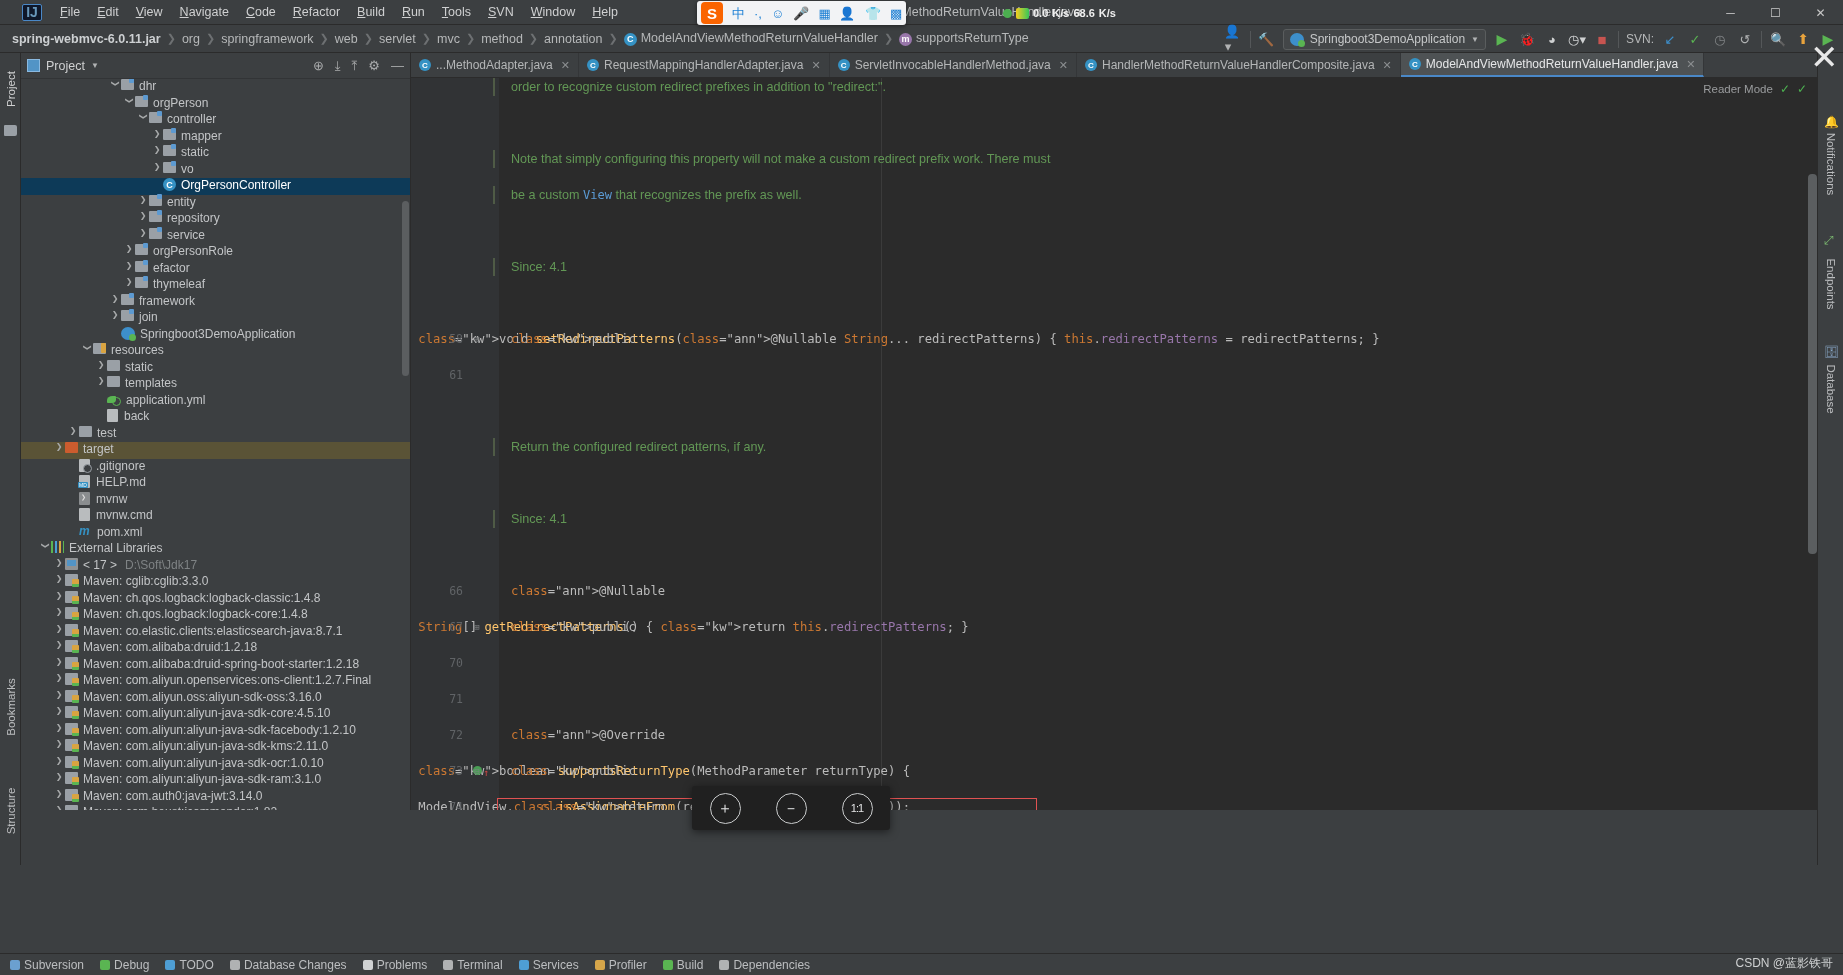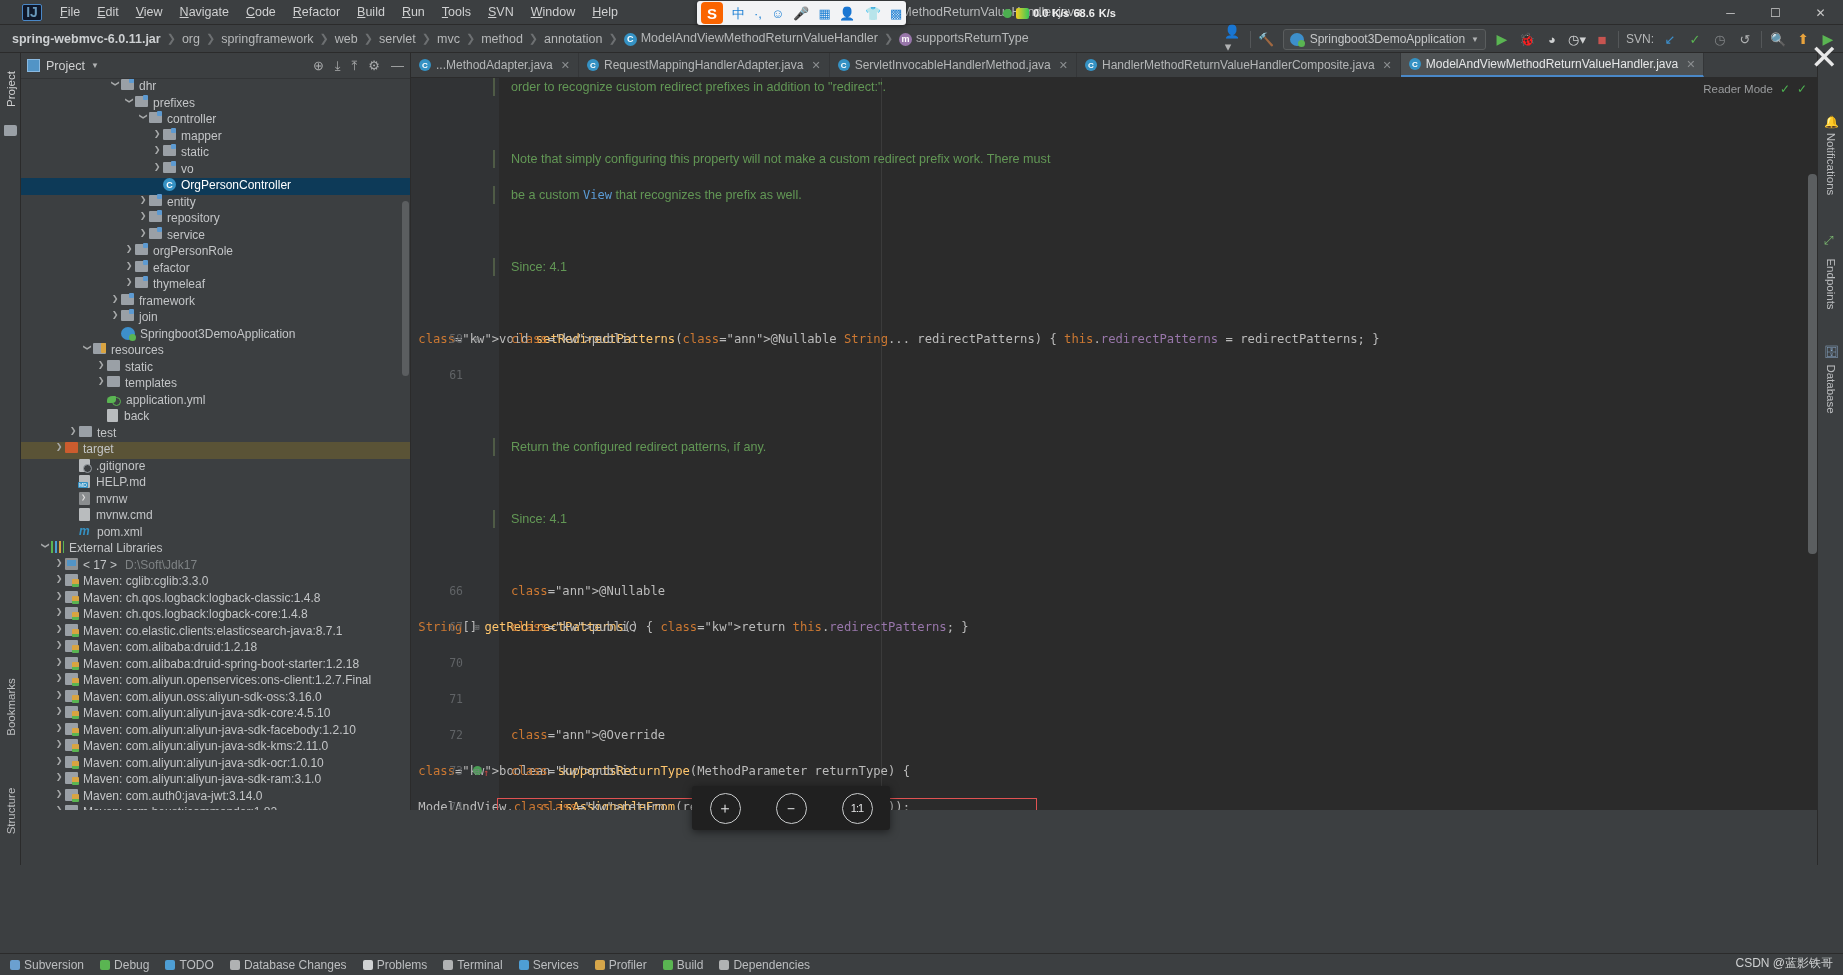--- a/index.html
+++ b/index.html
@@ -423,21 +423,21 @@
         <div class="trow">
           <span style="display:inline-block;width:88px;flex:0 0 88px"></span>
           <span class="arrow down"></span>
           <span class="ficon src"></span>
           <span>dhr</span>
         </div>
         <div class="trow">
           <span style="display:inline-block;width:102px;flex:0 0 102px"></span>
           <span class="arrow down"></span>
           <span class="ficon src"></span>
-          <span>prefixes</span>
+          <span>orgPerson</span>
         </div>
         <div class="trow">
           <span style="display:inline-block;width:116px;flex:0 0 116px"></span>
           <span class="arrow down"></span>
           <span class="ficon src"></span>
           <span>controller</span>
         </div>
         <div class="trow">
           <span style="display:inline-block;width:130px;flex:0 0 130px"></span>
           <span class="arrow right"></span>

